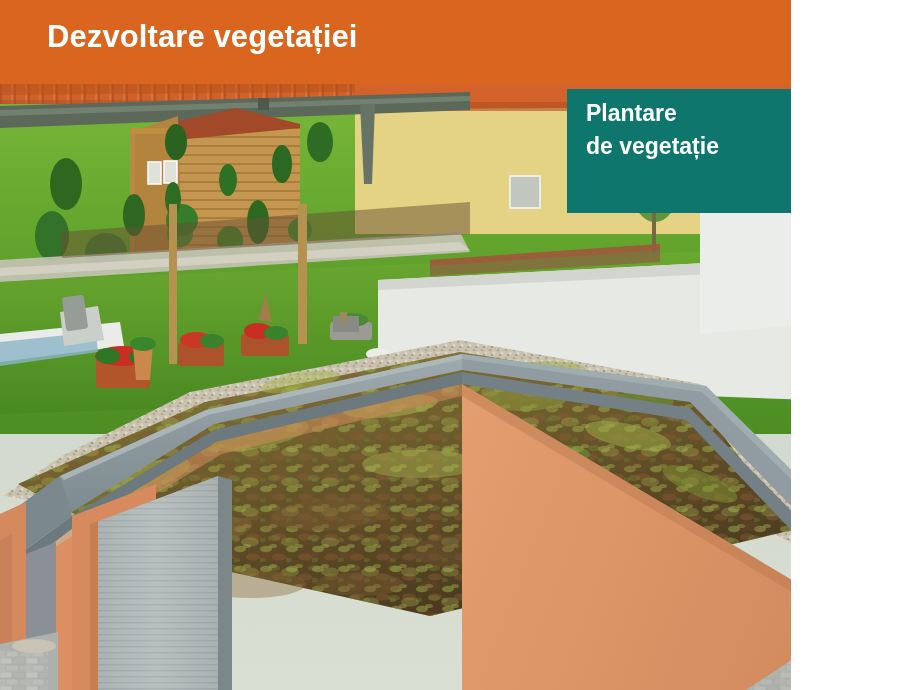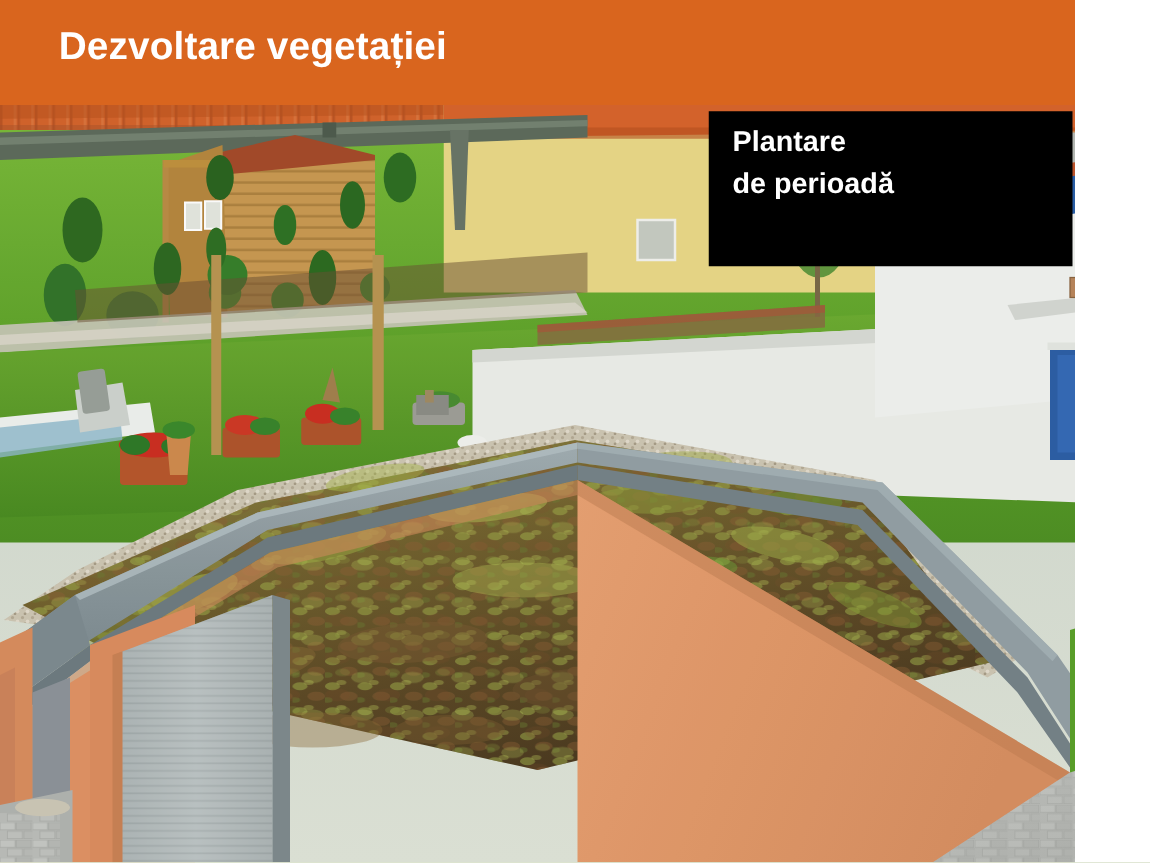--- a/index.html
+++ b/index.html
@@ -6,21 +6,21 @@
     margin: 0;
     padding: 0;
     background: #ffffff;
   }
   body {
     font-family: "Liberation Sans", sans-serif;
   }
 
   #slide {
     position: relative;
-    width: 860px;
+    width: 791px;
     height: 690px;
     overflow: hidden;
     background: #ffffff;
   }
 
   
   #header-band {
     position: absolute;
     left: 0; top: 0;
     width: 920px;
@@ -50,21 +50,21 @@
   }
   #photo svg { display: block; }
 
   
   #caption-box {
     position: absolute;
     left: 567px;
     top: 89px;
     width: 291px;
     height: 124px;
-    background: #000000;
+    background: #0f766e;
   }
   #caption-text {
     position: absolute;
     left: 19px;
     top: 8px;
     width: 265px;
     color: #ffffff;
     font-size: 23px;
     font-weight: bold;
     line-height: 33px;
@@ -398,17 +398,17 @@
       <ellipse cx="898" cy="460" rx="26" ry="40" fill="#9aa84a"></ellipse>
       <ellipse cx="906" cy="442" rx="18" ry="28" fill="#b0bb55" opacity="0.7"></ellipse>
 
       <rect x="0" y="0" width="920" height="606" fill="#000000" opacity="0.02"></rect>
     </svg>
   </div>
 
   <div id="caption-box">
     <div id="caption-text">
       <div>Plantare</div>
-      <div>de perioadă</div>
+      <div>de vegetație</div>
     </div>
   </div>
 
 </div>
 
 </body></html>

